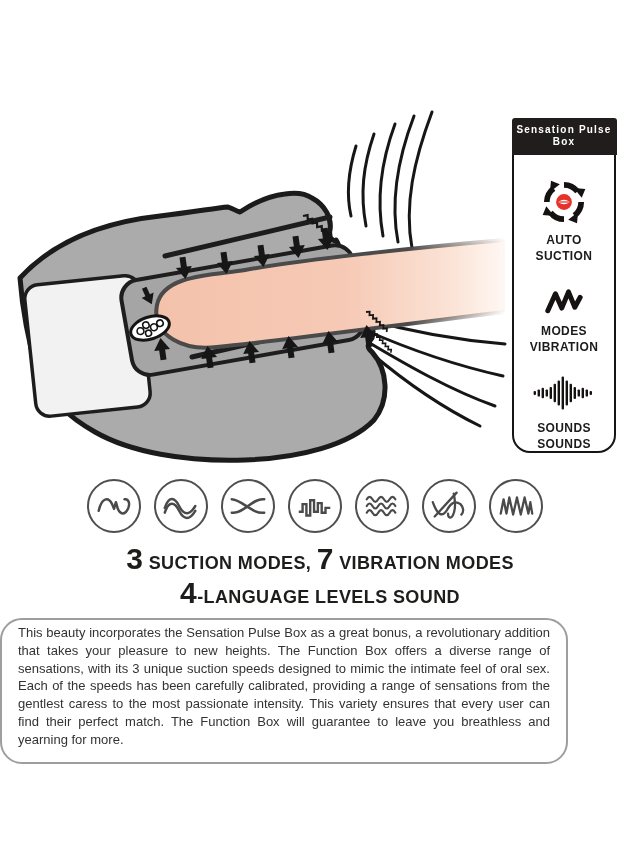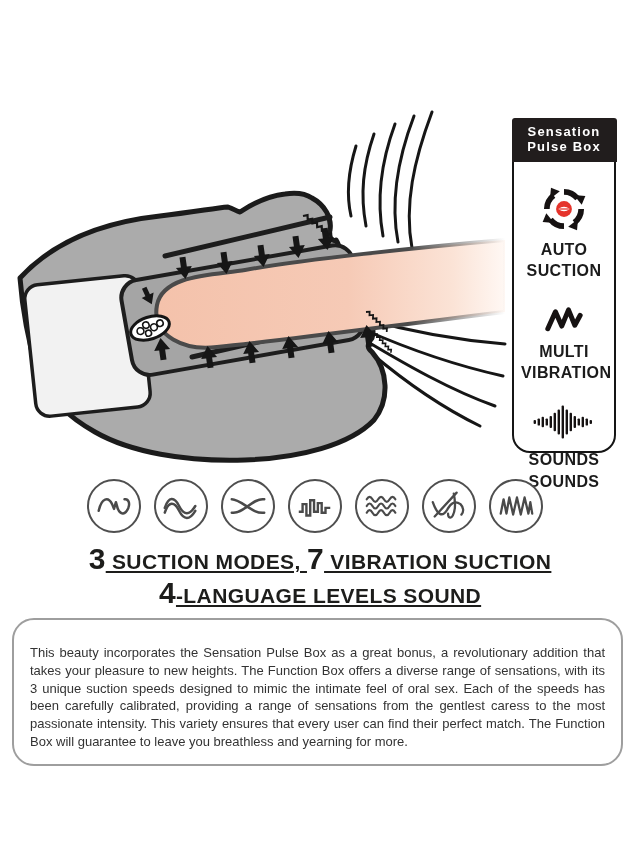--- a/index.html
+++ b/index.html
@@ -7,43 +7,43 @@
   .stage{position:absolute;inset:0;}
 
   
   .illustration{position:absolute;left:0;top:100px;width:510px;height:370px;}
 
   
   .panel{position:absolute;left:512px;top:118px;width:104px;height:335px;background:#fff;
          border:2.5px solid #151515;border-radius:5px 5px 18px 18px;box-sizing:border-box;
          display:flex;flex-direction:column;align-items:center;}
   .panel-header{width:calc(100% + 5px);margin:-2.5px -2.5px 0;background:#211d1d;color:#fff;
-         border-radius:3px 3px 0 0;text-align:center;font-weight:bold;font-size:13px;
+         border-radius:3px 3px 0 0;text-align:center;font-weight:bold;font-size:10px;
          line-height:1.2;letter-spacing:1.2px;padding:6px 0 7px;}
   .feature{display:flex;flex-direction:column;align-items:center;}
-  .feature-label{font-size:16px;font-weight:bold;letter-spacing:.4px;line-height:1.35;
+  .feature-label{font-size:12px;font-weight:bold;letter-spacing:.4px;line-height:1.35;
          text-align:center;color:#1b1b1b;width:86px;margin-top:5px;}
   .f1{margin-top:22px;} .f2{margin-top:18px;} .f3{margin-top:16px;}
 
   
   .modes{position:absolute;left:87px;top:479px;width:456px;display:flex;gap:13px;}
   .mode-circle{width:54px;height:54px;border:2.6px solid #4f4f4f;border-radius:50%;
          box-sizing:border-box;background:#fff;display:flex;align-items:center;justify-content:center;}
   .mode-circle svg{display:block;}
 
   
   .headline{position:absolute;left:0;top:544px;width:640px;text-align:center;color:#1d1d1b;
          font-weight:bold;letter-spacing:.4px;}
   .hl-line{line-height:29px;}
-  .hl-txt{font-size:21px;text-decoration:underline;}
+  .hl-txt{font-size:18px;}
   .hl-num{font-size:30px;}
 
   
-  .desc-box{position:absolute;left:12px;top:618px;width:611px;box-sizing:border-box;
-         border:2px solid #9e9e9e;border-radius:22px;padding:24px 16px 13px;background:#fff;}
+  .desc-box{position:absolute;left:0;top:618px;width:568px;box-sizing:border-box;
+         border:2px solid #9e9e9e;border-radius:22px;padding:4px 16px 13px;background:#fff;}
   .desc-text{font-size:13px;line-height:17.8px;color:#333;text-align:justify;}
 </style>
 </head>
 <body>
 
 <div class="stage">
 
   <svg class="illustration" viewBox="0 0 510 370" xmlns="http://www.w3.org/2000/svg">
     <defs>
       <linearGradient id="skinFade" x1="0" y1="0" x2="1" y2="0">
@@ -164,21 +164,21 @@
         <path d="M18.6,24 Q24,19.6 29.4,24 Q24,28.4 18.6,24 Z" fill="#ffffff"></path>
         <line x1="19.5" y1="24" x2="28.5" y2="24" stroke="#e5332b" stroke-width="1.2"></line>
       </svg>
       <div class="feature-label">AUTO SUCTION</div>
     </div>
 
     <div class="feature f2">
       <svg width="46" height="36" viewBox="0 0 48 40">
         <polyline points="6,32 14.5,13 21.5,29 29,11 36,28 42,17" fill="none" stroke="#161212" stroke-width="5.5" stroke-linecap="round" stroke-linejoin="round"></polyline>
       </svg>
-      <div class="feature-label">MULTI VIBRATION</div>
+      <div class="feature-label">MODES VIBRATION</div>
     </div>
 
     <div class="feature f3">
       <svg width="64" height="44" viewBox="0 0 80 48" fill="#161212">
         <rect x="2" y="21.5" width="3" height="5" rx="1.2"></rect>
         <rect x="7" y="19.5" width="3" height="9" rx="1.2"></rect>
         <rect x="12" y="17.5" width="3" height="13" rx="1.2"></rect>
         <rect x="17" y="19.5" width="3" height="9" rx="1.2"></rect>
         <rect x="22" y="16.5" width="3" height="15" rx="1.2"></rect>
         <rect x="27" y="12.5" width="3" height="23" rx="1.2"></rect>
@@ -234,21 +234,21 @@
       </svg>
     </div>
     <div class="mode-circle" aria-label="dense-zigzag-mode-icon">
       <svg width="42" height="42" viewBox="0 0 44 44" fill="none" stroke="#4a4a4a" stroke-width="2.4" stroke-linecap="round" stroke-linejoin="round">
         <path d="M6,30 L9,15 12,30 15,13 19,31 23,13 27,31 31,13 35,30 37,18 39,30"></path>
       </svg>
     </div>
   </div>
 
   <div class="headline">
-    <div class="hl-line"><span class="hl-num">3</span><span class="hl-txt"> SUCTION MODES, </span><span class="hl-num">7</span><span class="hl-txt"> VIBRATION SUCTION</span></div>
+    <div class="hl-line"><span class="hl-num">3</span><span class="hl-txt"> SUCTION MODES, </span><span class="hl-num">7</span><span class="hl-txt"> VIBRATION MODES</span></div>
     <div class="hl-line"><span class="hl-num">4</span><span class="hl-txt">-LANGUAGE LEVELS SOUND</span></div>
   </div>
 
   <div class="desc-box">
     <div class="desc-text">This beauty incorporates the Sensation Pulse Box as a great bonus, a revolutionary addition that takes your pleasure to new heights. The Function Box offers a diverse range of sensations, with its 3 unique suction speeds designed to mimic the intimate feel of oral sex. Each of the speeds has been carefully calibrated, providing a range of sensations from the gentlest caress to the most passionate intensity. This variety ensures that every user can find their perfect match. The Function Box will guarantee to leave you breathless and yearning for more.</div>
   </div>
 
 </div>
 
 </body></html>

